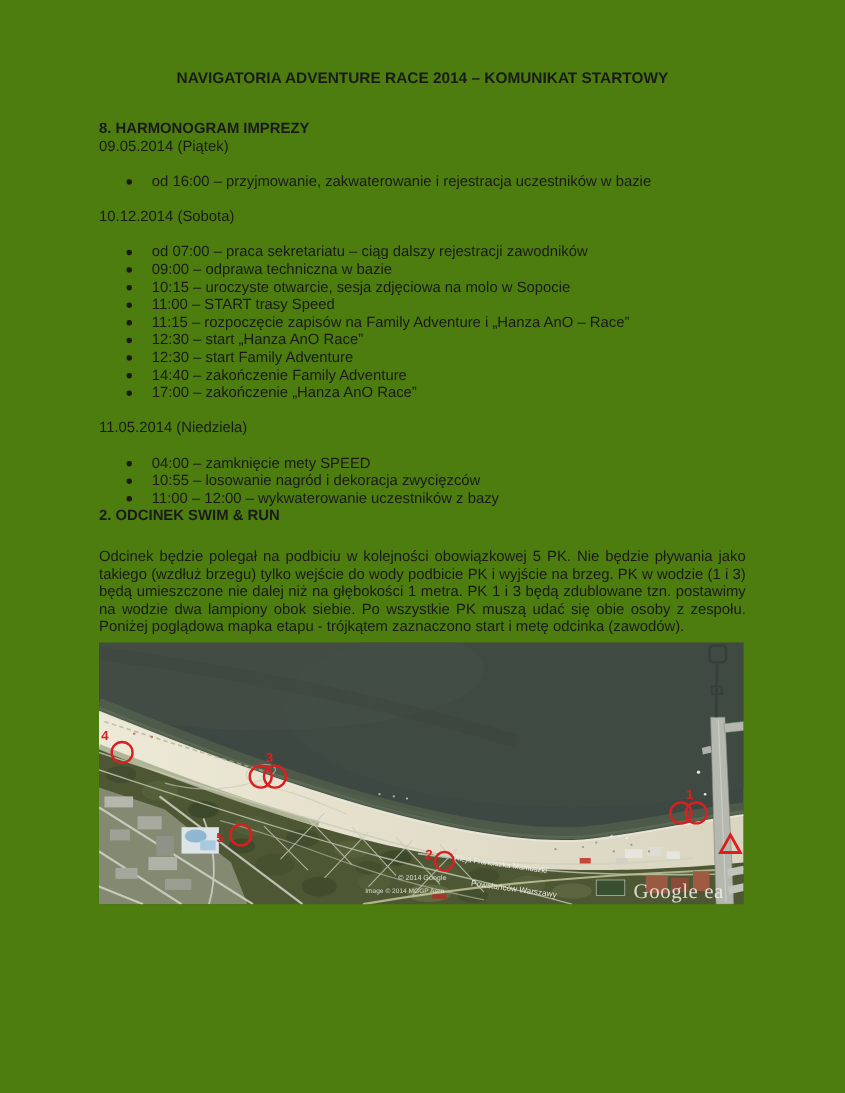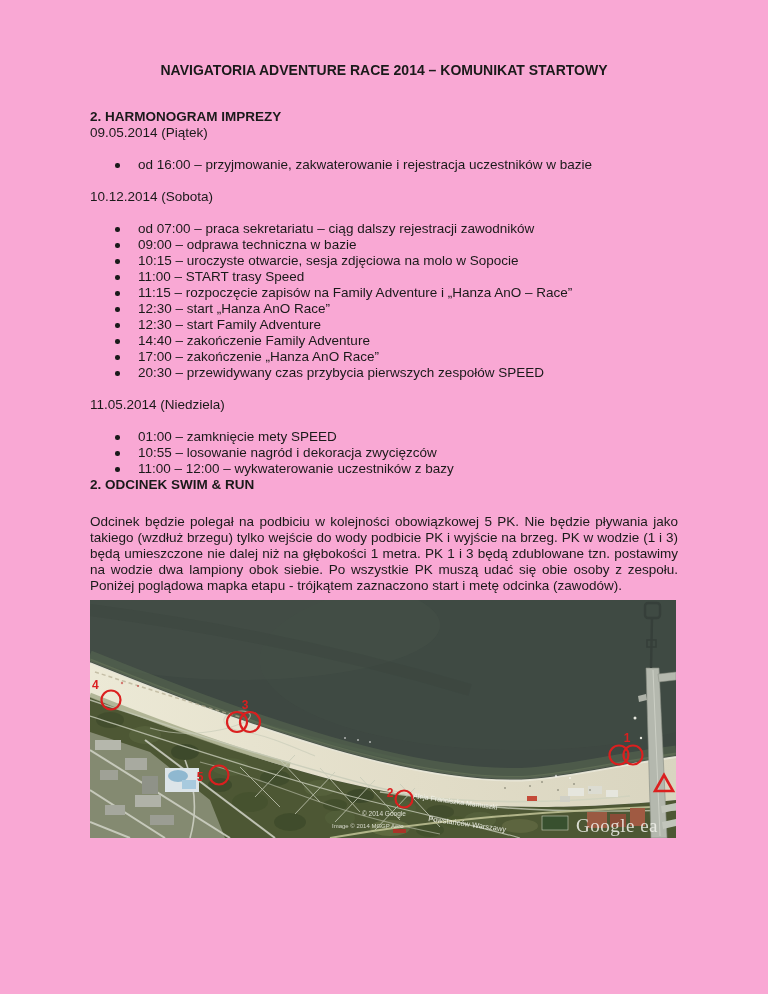--- a/index.html
+++ b/index.html
@@ -1,21 +1,21 @@
 <!DOCTYPE html>
 <html><head>
 <meta charset="utf-8">
 <style>
   html,body{margin:0;padding:0;background:#ffffff;}
   .page{
     position:relative;
     width:768px;height:994px;
     box-sizing:border-box;
     padding:62px 90px 0 90px;
-    background:#f9a8d4;
+    background:#4d7c0f;
     font-family:"Liberation Sans","DejaVu Sans",sans-serif;
     font-size:13.5px;line-height:16px;color:#1a1a1a;
     overflow:hidden;
   }
   .title{
     font-size:14px;font-weight:bold;text-align:center;
     margin:0 0 31px 0;line-height:16px;
   }
   h2.sec{
     font-size:13.5px;font-weight:bold;margin:0;line-height:16px;
@@ -46,44 +46,43 @@
   .wm{font-family:"Liberation Sans",sans-serif;fill:#f4f4ec;}
   .logo{font-family:"Liberation Serif",serif;fill:#f2f2ec;}
 </style>
 </head>
 <body>
 
 <div class="page">
 
   <h1 class="title">NAVIGATORIA ADVENTURE RACE 2014 – KOMUNIKAT STARTOWY</h1>
 
-  <h2 class="sec sec1">2. HARMONOGRAM IMPREZY</h2>
+  <h2 class="sec sec1">8. HARMONOGRAM IMPREZY</h2>
 
   <p class="date">09.05.2014 (Piątek)</p>
   <ul class="sched">
     <li>od 16:00 – przyjmowanie, zakwaterowanie i rejestracja uczestników w bazie</li>
   </ul>
 
   <p class="date">10.12.2014 (Sobota)</p>
   <ul class="sched">
     <li>od 07:00 – praca sekretariatu – ciąg dalszy rejestracji zawodników</li>
     <li>09:00 – odprawa techniczna w bazie</li>
     <li>10:15 – uroczyste otwarcie, sesja zdjęciowa na molo w Sopocie</li>
     <li>11:00 – START trasy Speed</li>
     <li>11:15 – rozpoczęcie zapisów na Family Adventure i „Hanza AnO – Race”</li>
     <li>12:30 – start „Hanza AnO Race”</li>
     <li>12:30 – start Family Adventure</li>
     <li>14:40 – zakończenie Family Adventure</li>
     <li>17:00 – zakończenie „Hanza AnO Race”</li>
-    <li>20:30 – przewidywany czas przybycia pierwszych zespołów SPEED</li>
   </ul>
 
   <p class="date date3">11.05.2014 (Niedziela)</p>
   <ul class="sched last">
-    <li>01:00 – zamknięcie mety SPEED</li>
+    <li>04:00 – zamknięcie mety SPEED</li>
     <li>10:55 – losowanie nagród i dekoracja zwycięzców</li>
     <li>11:00 – 12:00 – wykwaterowanie uczestników z bazy</li>
   </ul>
 
   <h2 class="sec sec2">2. ODCINEK SWIM &amp; RUN</h2>
 
   <p class="body">Odcinek będzie polegał na podbiciu w kolejności obowiązkowej 5 PK. Nie będzie pływania jako takiego (wzdłuż brzegu) tylko wejście do wody podbicie PK i wyjście na brzeg. PK w wodzie (1 i 3) będą umieszczone nie dalej niż na głębokości 1 metra. PK 1 i 3 będą zdublowane tzn. postawimy na wodzie dwa lampiony obok siebie. Po wszystkie PK muszą udać się obie osoby z zespołu. Poniżej poglądowa mapka etapu - trójkątem zaznaczono start i metę odcinka (zawodów).</p>
 
   <div class="map-wrap">
     <svg width="586" height="238" viewBox="0 0 586 238">

